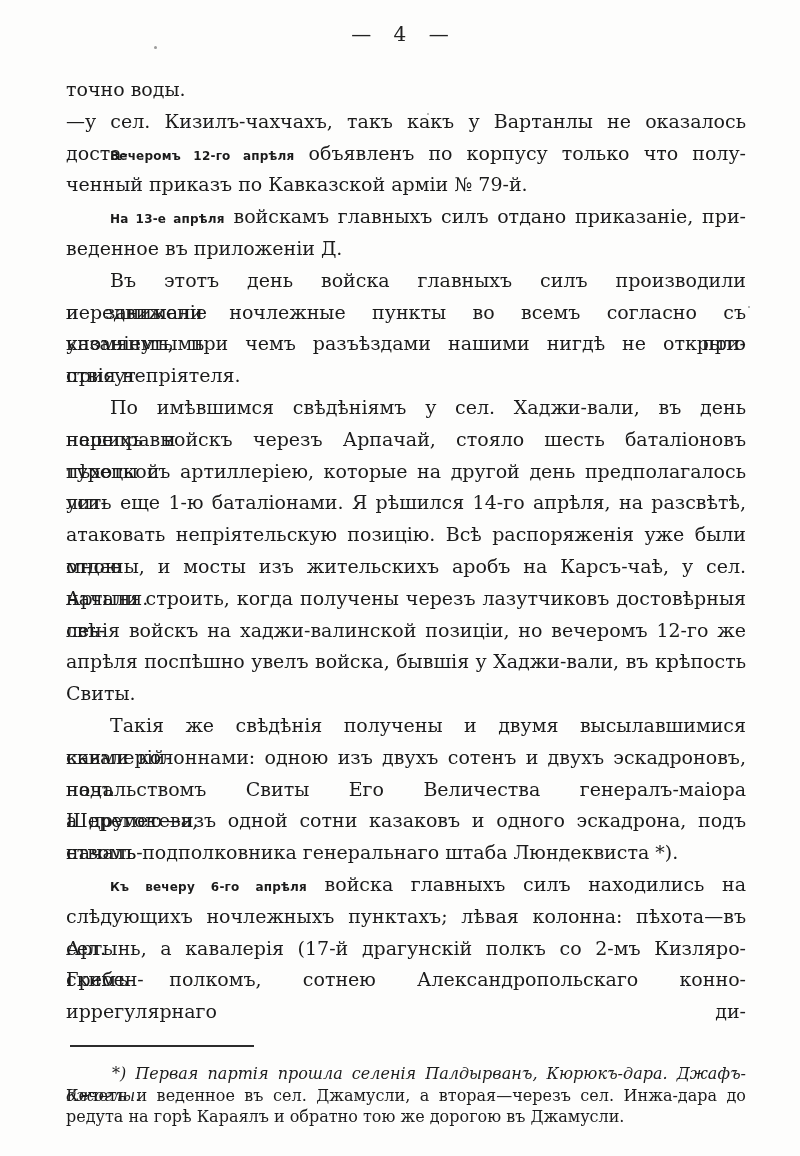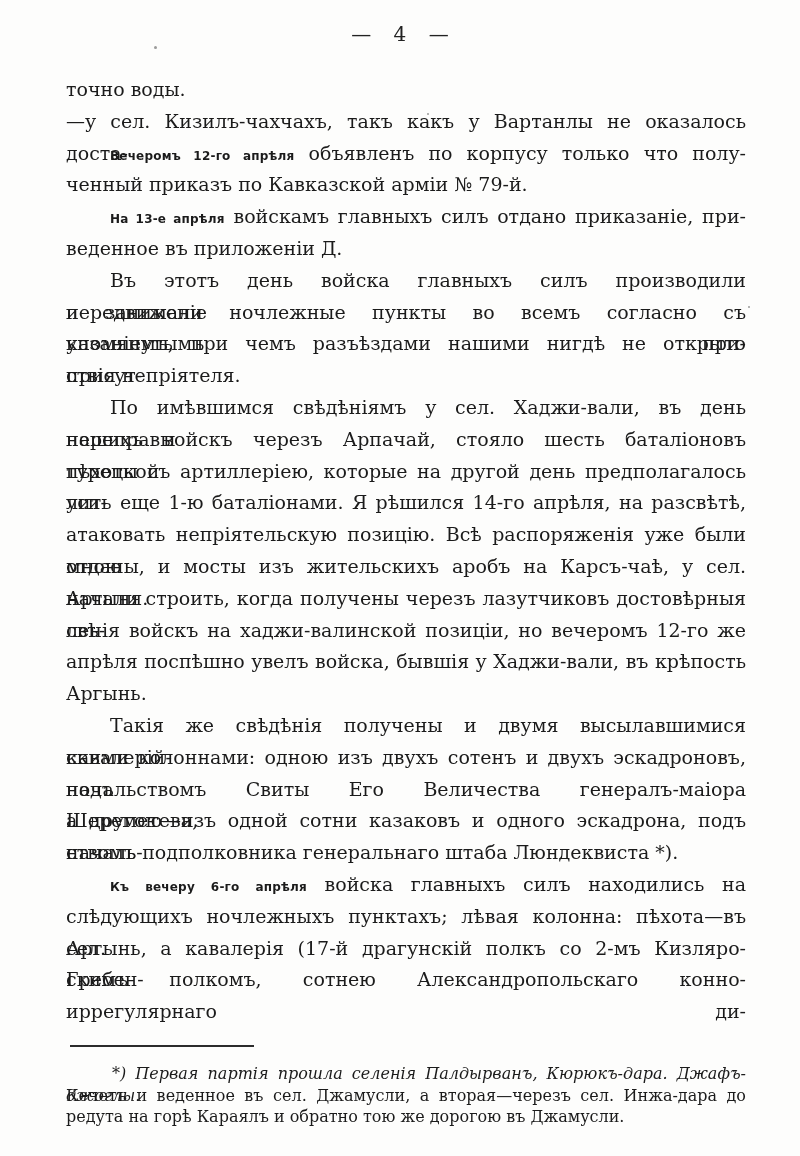--- a/index.html
+++ b/index.html
@@ -78,21 +78,21 @@
       <div class="line last"><span>ствія непріятеля.</span></div>
       <div class="line indent"><span>По имѣвшимся свѣдѣніямъ у сел. Хаджи-вали, въ день переправы</span></div>
       <div class="line"><span>нашихъ войскъ черезъ Арпачай, стояло шесть баталіоновъ турецкой</span></div>
       <div class="line"><span>пѣхоты съ артиллеріею, которые на другой день предполагалось уси-</span></div>
       <div class="line"><span>лить еще 1-ю баталіонами.  Я  рѣшился 14-го апрѣля, на разсвѣтѣ,</span></div>
       <div class="line"><span>атаковать непріятельскую позицію. Всѣ распоряженія уже были мною</span></div>
       <div class="line"><span>отданы, и мосты изъ жительскихъ аробъ на Карсъ-чаѣ, у сел. Аргыня.</span></div>
       <div class="line"><span>начали строить, когда получены черезъ лазутчиковъ достовѣрныя свѣ-</span></div>
       <div class="line"><span>ленія войскъ на хаджи-валинской позиціи, но вечеромъ 12-го же</span></div>
       <div class="line"><span>апрѣля поспѣшно увелъ войска, бывшія у Хаджи-вали, въ крѣпость</span></div>
-      <div class="line last"><span>Аргынь.</span></div>
+      <div class="line last"><span>Свиты.</span></div>
       <div class="line indent"><span>Такія же свѣдѣнія получены и двумя высылавшимися кавалерій-</span></div>
       <div class="line"><span>скими колоннами: одною изъ двухъ сотенъ и двухъ эскадроновъ, подъ</span></div>
       <div class="line"><span>начальствомъ Свиты Его Величества генералъ-маіора </span><span class="seg-i">Шереметева</span><span>,</span></div>
       <div class="line"><span>а другою—изъ одной сотни казаковъ и одного эскадрона, подъ началь-</span></div>
       <div class="line last"><span>ствомъ подполковника генеральнаго штаба </span><span class="seg-i">Люндеквиста</span><span> *).</span></div>
       <div class="line indent"><span class="seg-b">Къ вечеру 6-го апрѣля</span><span> войска главныхъ силъ находились на</span></div>
       <div class="line"><span>слѣдующихъ ночлежныхъ пунктахъ; лѣвая колонна: пѣхота—въ сел.</span></div>
       <div class="line"><span>Аргынь, а кавалерія (17-й драгунскій полкъ со 2-мъ Кизляро-Гребен-</span></div>
       <div class="line"><span>скимъ полкомъ, сотнею Александропольскаго конно-иррегулярнаго ди-</span></div>
     </div>

